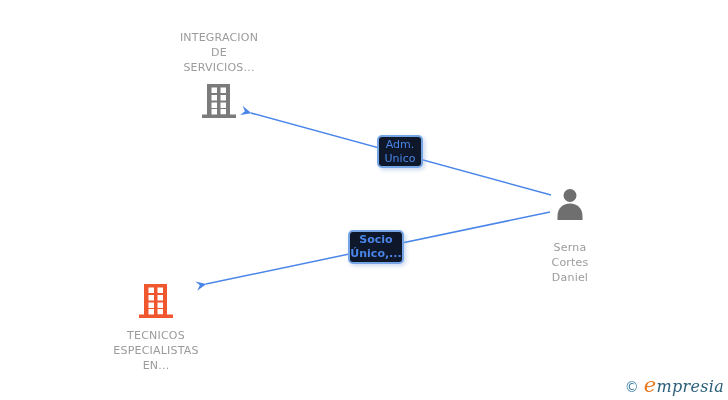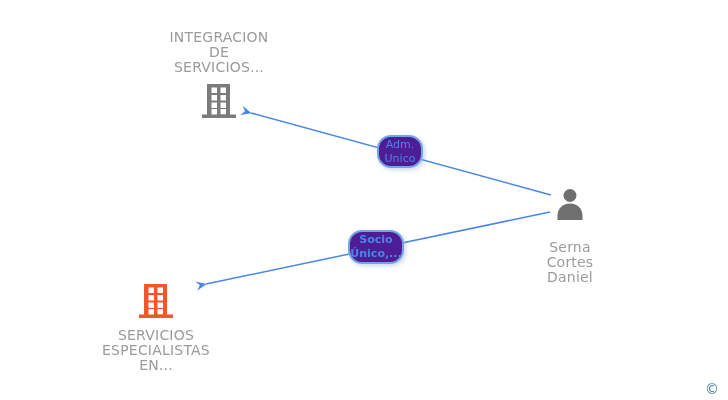--- a/index.html
+++ b/index.html
@@ -27,21 +27,21 @@
   
   .node {
     position: absolute;
     z-index: 2;
     display: flex;
     flex-direction: column;
     align-items: center;
     cursor: pointer;
   }
   .node-label {
-    font-size: 14px;
+    font-size: 11px;
     line-height: 15px;
     letter-spacing: 0.2px;
     color: #9b9b9b;
     text-align: center;
     white-space: pre-line;
   }
   .node-company-top    { left: 139px; top: 30px;  width: 160px; }
   .node-company-bottom { left: 76px;  top: 284px; width: 160px; }
   .node-person         { left: 490px; top: 188px; width: 160px; }
   .node-company-top .node-icon    { margin-top: 9px; }
@@ -51,23 +51,23 @@
   .icon-company-orange { color: #f1572e; }
   .icon-person         { color: #6f6f6f; }
   
   .edge-label {
     position: absolute;
     z-index: 3;
     box-sizing: border-box;
     display: flex;
     align-items: center;
     justify-content: center;
-    background: #4c1d95;
+    background: #0f172a;
     border: 2px solid #76a5e5;
-    border-radius: 14px;
+    border-radius: 5px;
     box-shadow: 2px 2px 4px rgba(130,160,210,0.40);
     color: #4a86e8;
     font-size: 11px;
     line-height: 14px;
     text-align: center;
     white-space: pre-line;
     cursor: pointer;
   }
   .edge-label-adm   { left: 377px; top: 135px; width: 46px; height: 33px; }
   .edge-label-socio { left: 348px; top: 230px; width: 56px; height: 34px; font-weight: bold; }
@@ -141,21 +141,21 @@
         <rect x="18.5" y="3.5" width="5.5" height="5.5" fill="#ffffff"></rect>
         <rect x="9.5" y="11" width="5.5" height="5.5" fill="#ffffff"></rect>
         <rect x="18.5" y="11" width="5.5" height="5.5" fill="#ffffff"></rect>
         <rect x="9.5" y="18.5" width="5.5" height="5.5" fill="#ffffff"></rect>
         <rect x="18.5" y="18.5" width="5.5" height="5.5" fill="#ffffff"></rect>
         <rect x="9.5" y="25" width="5.5" height="6" fill="#ffffff"></rect>
         <rect x="18.5" y="25" width="5.5" height="5.5" fill="#ffffff"></rect>
         <rect x="0" y="30.5" width="34" height="3.5" fill="currentColor"></rect>
       </svg>
     </div>
-    <div class="node-label">SERVICIOS
+    <div class="node-label">TECNICOS
 ESPECIALISTAS
 EN...</div>
   </div>
 
   <div class="node node-person">
     <div class="node-icon icon-person">
       <svg width="32" height="32" viewBox="0 0 32 32">
         <circle cx="16" cy="7.5" r="6.5" fill="currentColor"></circle>
         <path d="M16 15.5 C 8.5 15.5 3.5 20.5 3.5 28 L3.5 32 L28.5 32 L28.5 28 C 28.5 20.5 23.5 15.5 16 15.5 Z" fill="currentColor"></path>
       </svg>
@@ -165,15 +165,16 @@
 Daniel</div>
   </div>
 
   <div class="edge-label edge-label-adm">Adm.
 Unico</div>
   <div class="edge-label edge-label-socio">Socio
 Único,...</div>
 
   <div class="logo">
     <span class="copy">©</span>
+    <span class="brand"><span class="brand-e">e</span><span>mpresia</span></span>
   </div>
 
 </div>
 
 </body></html>

